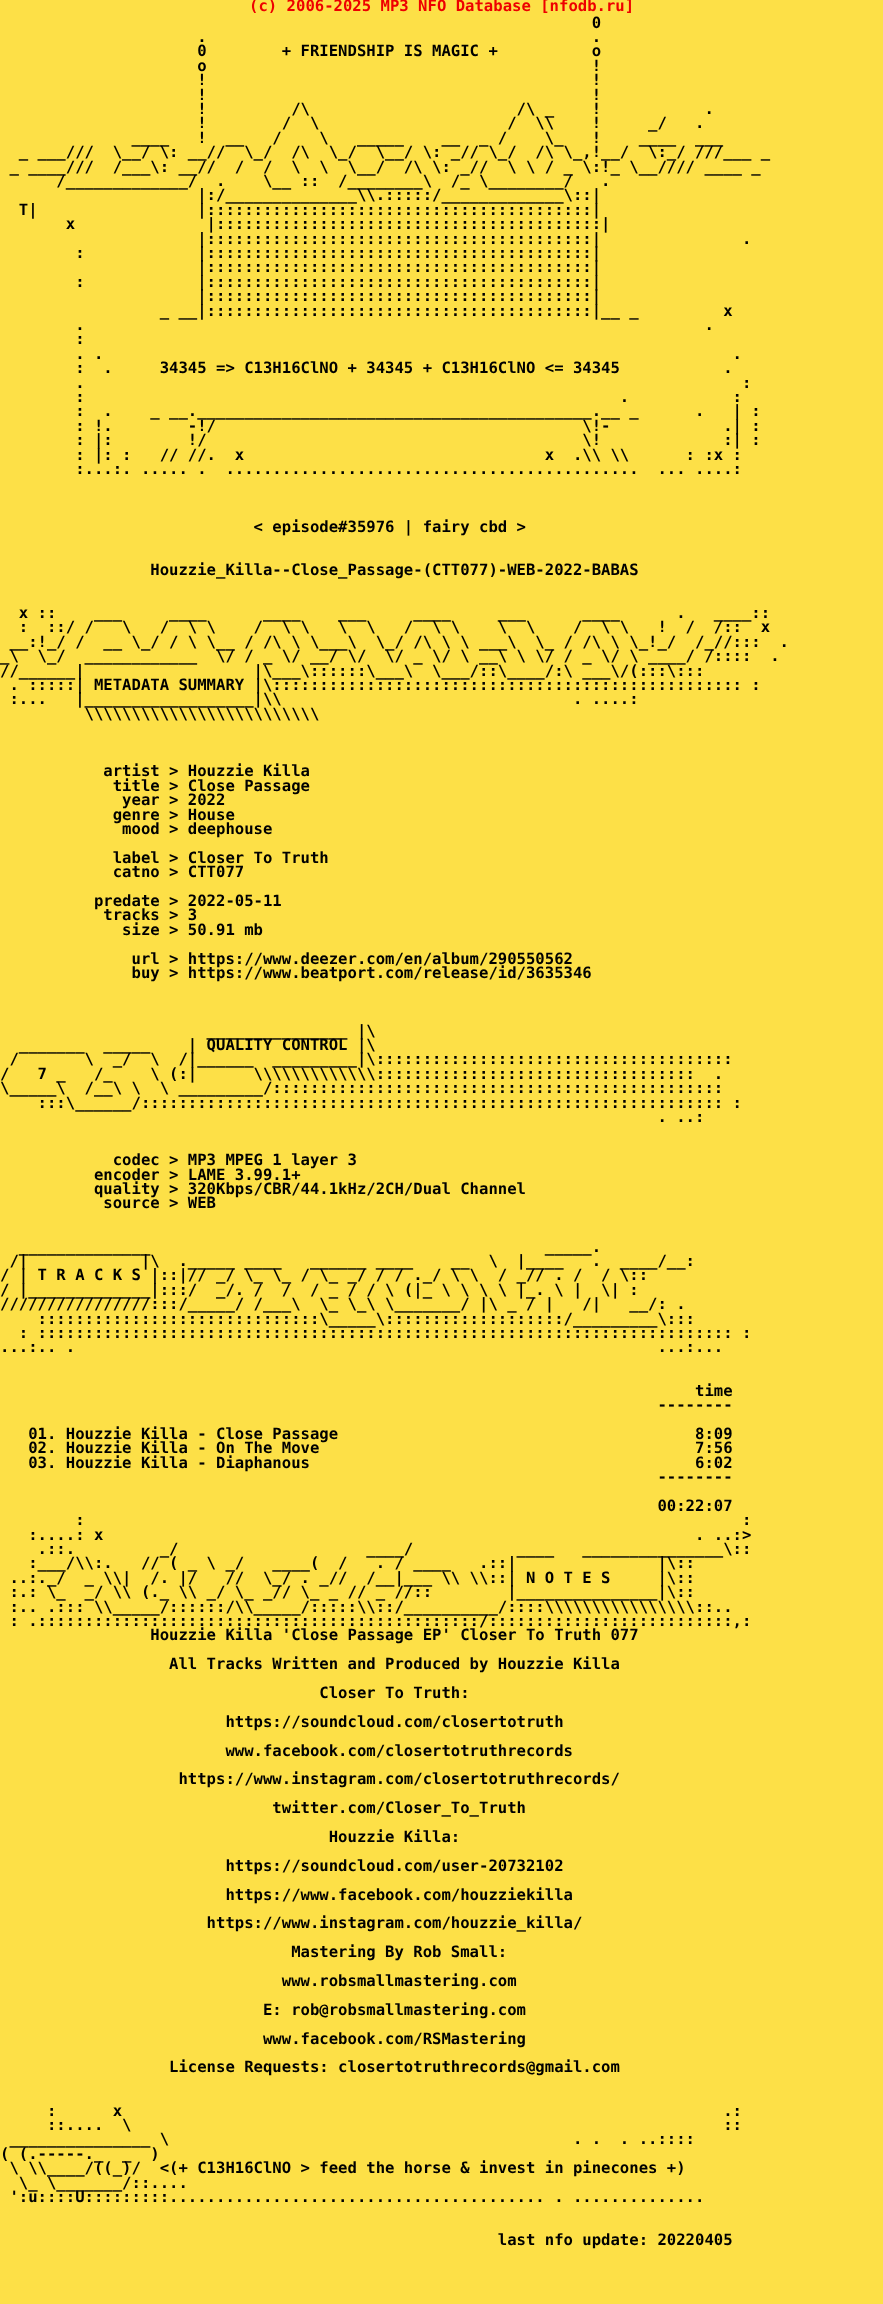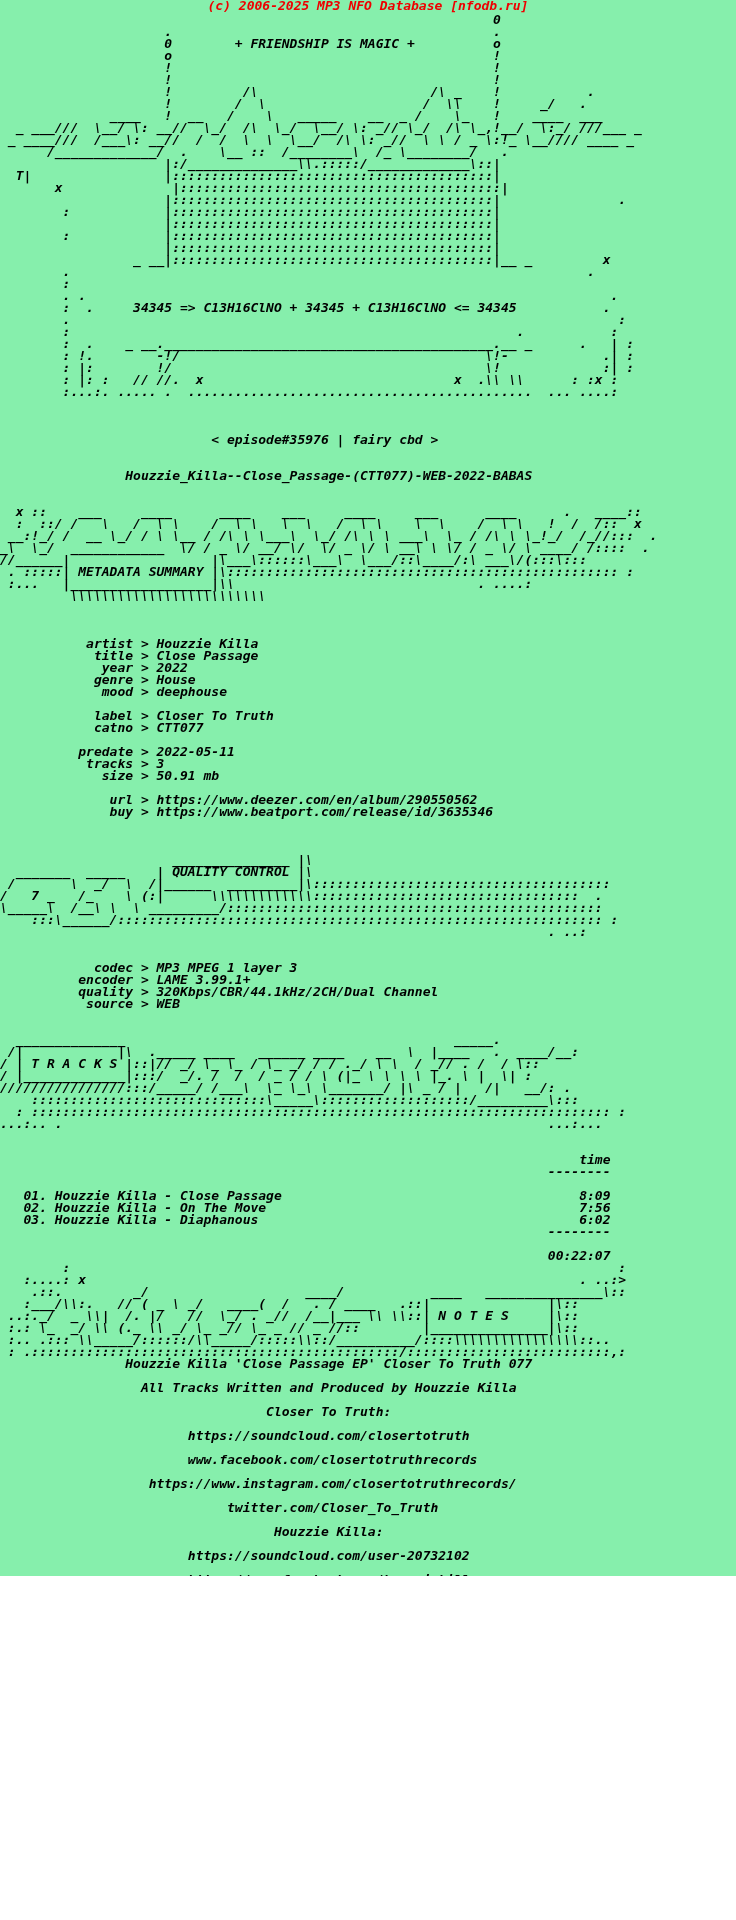--- a/index.html
+++ b/index.html
@@ -1,21 +1,20 @@
 <!DOCTYPE html>
 <html><head>
 <meta charset="utf-8">
 <style>
   html, body { margin: 0; padding: 0; background: #ffffff; }
   .page {
     width: 736px;
-    height: 1576px;
+    height: 1920px;
     overflow: hidden;
-    background: #86efac;
-    font-style: italic;
+    background: #fde047;
   }
   .nfo-text {
     font-family: "DejaVu Sans Mono", "Liberation Mono", monospace;
     font-size: 13px;
     font-weight: bold;
     line-height: 12px;
     letter-spacing: 0;
     white-space: pre;
     color: #000000;
     margin: 0;

